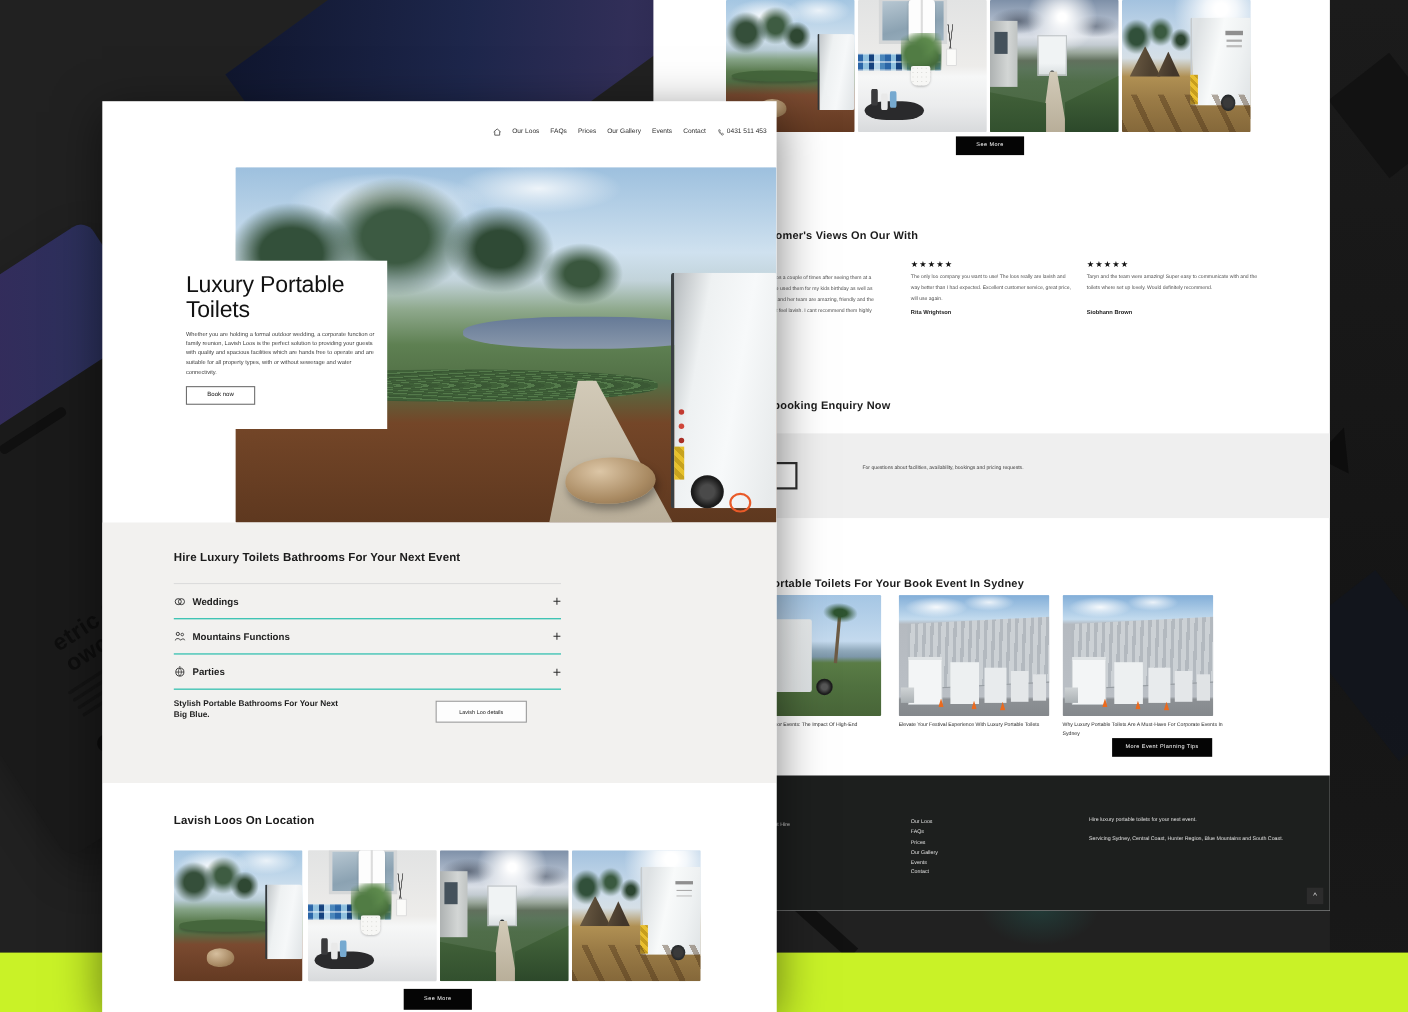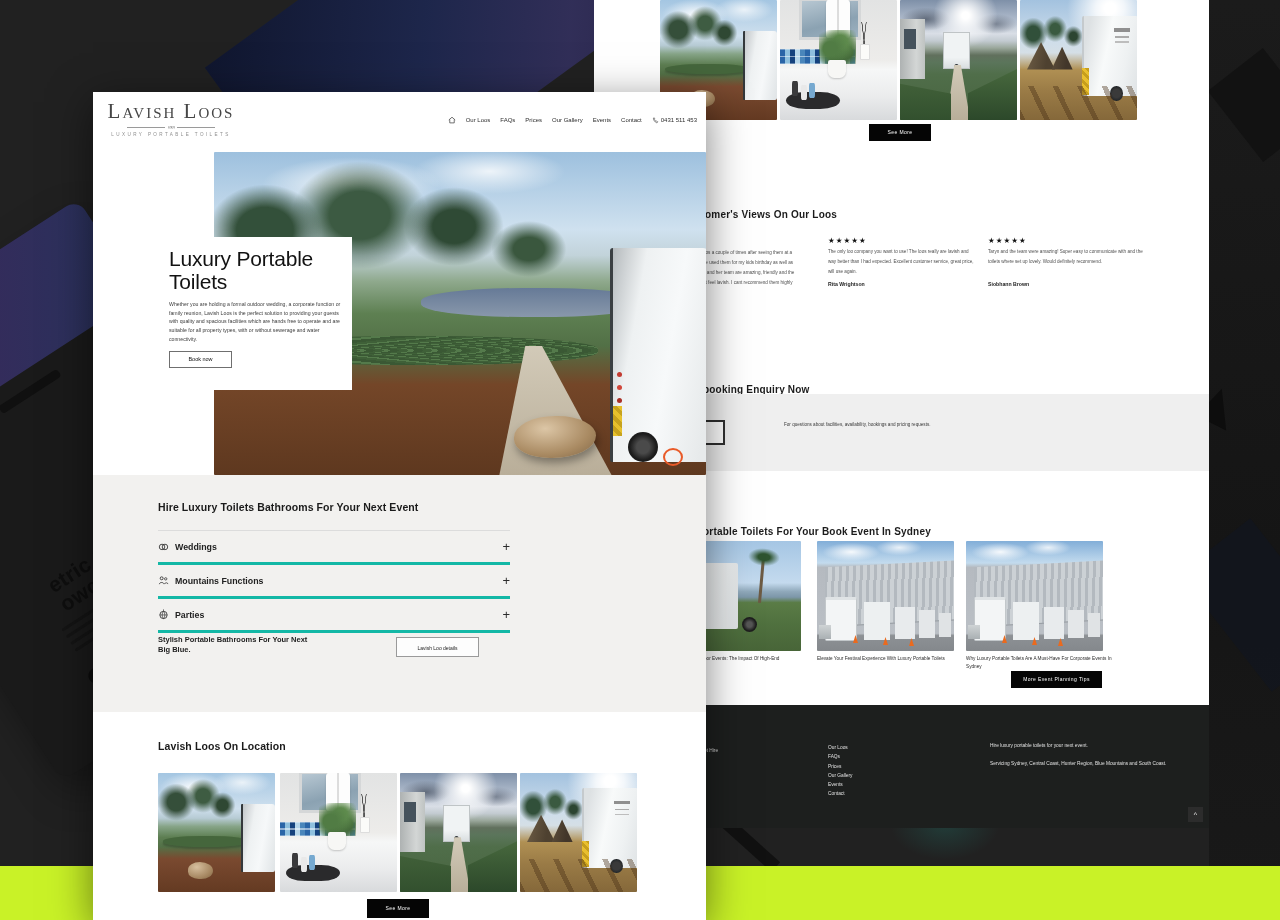--- a/index.html
+++ b/index.html
@@ -134,21 +134,21 @@
   
   .backpage{position:absolute;left:594px;top:0;width:615px;height:828px;background:#ffffff;overflow:hidden;color:#1d1d1d;}
   .bp-btn{position:absolute;color:#fff;font-size:5px;letter-spacing:.4px;text-align:center;}
   .bp-seemore{left:275px;top:124px;width:62px;height:17px;line-height:17px;}
   .bp-h{position:absolute;font-size:10px;font-weight:600;letter-spacing:.2px;color:#1c1c1c;}
   .bp-rev-h{left:111px;top:209px;}
   .bp-clip{left:109px;top:248px;font-size:4.6px;line-height:10px;color:#4f4f4f;}
   .bp-stars{position:absolute;font-size:7.5px;letter-spacing:1px;color:#111;}
   .bp-body{position:absolute;font-size:4.6px;line-height:10px;color:#4f4f4f;}
   .bp-name{position:absolute;font-size:5.2px;font-weight:700;color:#1d1d1d;}
-  .bp-book-h{left:109px;top:364px;margin-top:20px;}
+  .bp-book-h{left:109px;top:364px;}
   .bp-grayband{position:absolute;left:0;top:394px;width:615px;height:77px;}
   .bp-formbox{position:absolute;left:101px;top:420px;width:26px;height:21px;background:#fff;border:2px solid #2f2f2f;}
   .bp-note{position:absolute;left:190px;top:422px;font-size:4.6px;color:#3a3a3a;}
   .bp-blog-h{left:109px;top:526px;}
   .bp-cap{position:absolute;font-size:4.7px;line-height:7.5px;color:#2a2a2a;}
   .bp-blogbtn{left:417px;top:671px;width:91px;height:17px;line-height:17px;}
   .bp-footer{position:absolute;left:0;top:705px;width:615px;height:123px;}
   .bp-f-frag{position:absolute;left:110px;top:43px;font-size:4.8px;color:#cfcfcf;}
   .bp-f-links{position:absolute;left:234px;top:38px;font-size:4.8px;line-height:9.3px;color:#e0e0e0;}
   .bp-f-blurb{position:absolute;left:396px;top:38px;font-size:4.8px;color:#e0e0e0;}
@@ -169,21 +169,21 @@
   .hero-card{position:absolute;left:66px;top:145px;width:193px;height:153px;background:#fff;box-sizing:border-box;padding:10px 10px;z-index:3;}
   .hero-card h1{margin:0;font-size:21px;line-height:1.1;font-weight:500;letter-spacing:-.2px;color:#121212;}
   .hero-card p{margin:7px 0 0;font-size:5.2px;line-height:1.66;color:#3d3d3d;}
   .btn-outline{display:block;margin-top:8px;width:63px;height:17px;line-height:15px;box-sizing:border-box;border:1px solid #6f6f6f;background:#fff;
     font-size:5.5px;color:#111;text-align:center;cursor:pointer;}
   .hero-ring{position:absolute;left:570px;top:356px;width:16px;height:14px;border:2px solid #e95a28;border-radius:50%;z-index:4;}
   .sec-services{position:absolute;left:0;top:383px;width:613px;height:237px;}
   .sec-h{position:absolute;font-size:10.5px;font-weight:600;color:#1b1b1b;letter-spacing:.1px;}
   .svc-h{left:65px;top:26px;}
   .acc{position:absolute;left:65px;top:55px;width:352px;}
-  .acc-row{display:flex;align-items:center;height:31px;border-bottom:3px solid #14b8a6;cursor:pointer;}
+  .acc-row{display:flex;align-items:center;height:31px;border-bottom:1px solid #14b8a6;cursor:pointer;}
   .acc-row:first-child{border-top:1px solid #dcdcdc;}
   .acc-ic{width:11px;height:11px;flex:0 0 auto;}
   .acc-lab{margin-left:6px;font-size:8.8px;font-weight:600;color:#222;}
   .acc-plus{margin-left:auto;font-size:13px;font-weight:300;color:#2c2c2c;cursor:pointer;}
   .svc-tag{position:absolute;left:65px;top:160px;font-size:7.5px;font-weight:600;line-height:1.3;color:#1e1e1e;}
   .btn-details{position:absolute;left:303px;top:162px;width:83px;height:20px;line-height:20px;background:#fdfdfd;border:1px solid #9a9a9a;
     font-size:5px;color:#222;text-align:center;box-sizing:border-box;cursor:pointer;}
   .sec-location{position:absolute;left:0;top:620px;width:613px;height:208px;background:#fff;}
   .loc-h{left:65px;top:28px;}
   .btn-dark{position:absolute;background:#050505;color:#fff;font-size:5px;letter-spacing:.4px;text-align:center;cursor:pointer;}
@@ -250,21 +250,21 @@
     <div class="photo scD" style="left:426px;top:0;width:117px;height:120px;">
       <div class="scD-trees"></div>
       <div class="scD-tipi"></div>
       <div class="scD-tipi2"></div>
       <div class="scD-van"></div>
       <div class="scD-strip"></div>
       <div class="scD-shad"></div>
     </div>
     <div class="bp-btn bp-seemore" style="background:#050505;">See More</div>
 
-    <div class="bp-h bp-rev-h">omer's Views On Our Loos</div>
+    <div class="bp-h bp-rev-h">omer's Views On Our With</div>
     <div class="bp-clip prel" style="position:absolute;">oos a couple of times after seeing them at a
 ve used them for my kids birthday as well as
 n and her team are amazing, friendly and the
 nt feel lavish. I cant recommend them highly</div>
     <div class="bp-stars" style="left:234px;top:236px;">★★★★★</div>
     <div class="bp-body" style="left:234px;top:247px;width:150px;">The only loo company you want to use! The loos really are lavish and way better than I had expected. Excellent customer service, great price, will use again.</div>
     <div class="bp-name" style="left:234px;top:281px;">Rita Wrightson</div>
     <div class="bp-stars" style="left:394px;top:236px;">★★★★★</div>
     <div class="bp-body" style="left:394px;top:247px;width:158px;">Taryn and the team were amazing! Super easy to communicate with and the toilets where set up lovely. Would definitely recommend.</div>
     <div class="bp-name" style="left:394px;top:281px;">Siobhann Brown</div>
@@ -311,29 +311,20 @@
         <div>Events</div>
         <div>Contact</div>
       </div>
       <div class="bp-f-blurb nowrap">Hire luxury portable toilets for your next event.</div>
       <div class="bp-f-area">Servicing Sydney, Central Coast, Hunter Region, Blue Mountains and South Coast.</div>
       <div class="bp-top-btn">^</div>
     </div>
   </div>
 
   <div class="window">
-    <div class="w-logo">
-      <div class="w-logo-title">Lavish Loos</div>
-      <div class="w-logo-orn">
-        <i></i>
-        <span>∞∞</span>
-        <i></i>
-      </div>
-      <div class="w-logo-tag">LUXURY PORTABLE TOILETS</div>
-    </div>
     <div class="w-nav">
       <svg class="icon-svg" width="8" height="8" viewBox="0 0 10 10">
           <path d="M1 5 L5 1.5 L9 5 M2.2 4.4 V8.6 H7.8 V4.4" fill="none" stroke="#3a3a3a" stroke-width="0.9"></path>
         </svg>
       <span class="itm">Our Loos</span>
       <span class="itm">FAQs</span>
       <span class="itm">Prices</span>
       <span class="itm">Our Gallery</span>
       <span class="itm">Events</span>
       <span class="itm">Contact</span>

